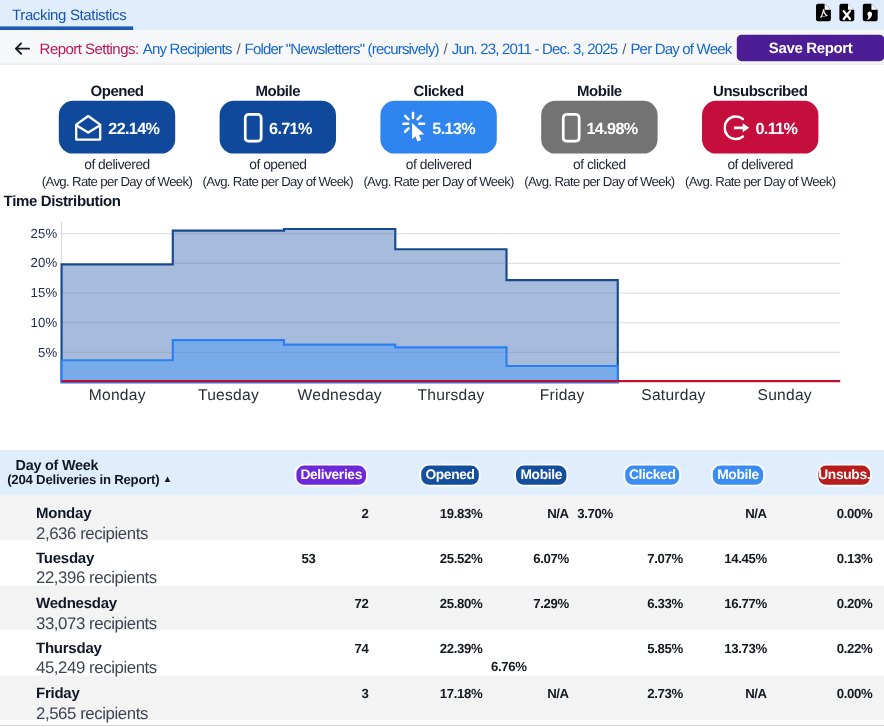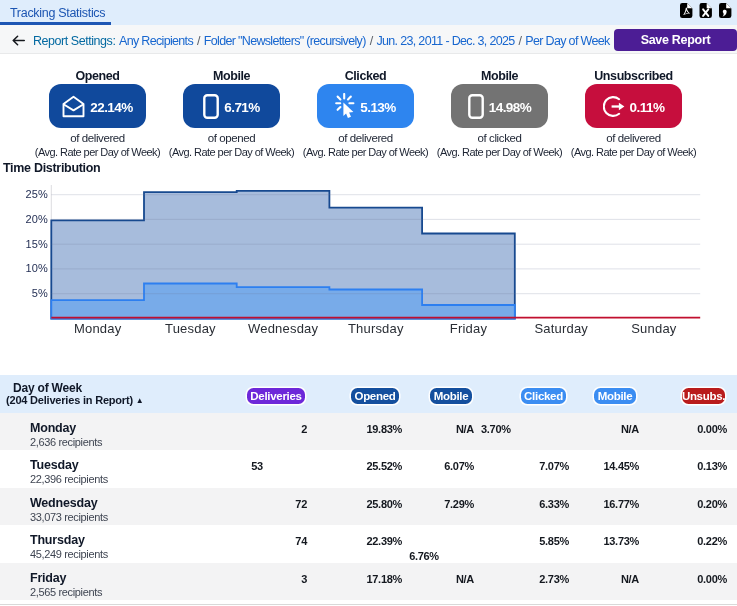--- a/index.html
+++ b/index.html
@@ -6,21 +6,21 @@
 html,body{width:737px;height:606px;background:#fff;font-family:"Liberation Sans",sans-serif;overflow:hidden}
 body{position:relative}
 .abs{position:absolute}
 .card{position:absolute;top:84px;width:97px;height:44px;border-radius:12px;color:#fff;display:flex;align-items:center;justify-content:center}
 .card .pct{font-weight:bold;font-size:13.5px;letter-spacing:-0.55px;margin-left:5px;position:relative;top:1.5px}
 .clabel{position:absolute;top:69px;width:97px;text-align:center;font-weight:bold;font-size:12.5px;color:#101828;letter-spacing:-0.4px}
 .csub{position:absolute;top:132px;width:137px;text-align:center;font-size:11.5px;color:#1d2433;letter-spacing:-0.4px}
 .csub2{position:absolute;top:146px;width:137px;text-align:center;font-size:11px;color:#1d2433;letter-spacing:-0.55px}
 .pill{position:absolute;top:388px;height:16px;border-radius:6.5px;color:#fff;font-size:11.5px;font-weight:bold;display:flex;align-items:center;justify-content:center;letter-spacing:-0.3px;box-shadow:0 0 0 1.5px #fff}
 .rowname{font-weight:bold;font-size:12.5px;color:#101828;letter-spacing:-0.2px}
-.rowsub{font-size:11px;color:#3f4552;letter-spacing:-0.35px}
+.rowsub{font-size:14px;color:#3f4552;letter-spacing:-0.35px}
 .val{position:absolute;font-size:11px;font-weight:bold;color:#14181f;letter-spacing:-0.3px}
 </style>
 </head>
 <body>
 
 <div class="abs" style="left:0;top:0;width:737px;height:25px;background:#dfedfc"></div>
 <div class="abs" style="left:10px;top:6px;font-size:12.5px;color:#1c55b2;letter-spacing:-0.3px">Tracking Statistics</div>
 <div class="abs" style="left:0;top:21.5px;width:111px;height:3.5px;background:#1d56b4"></div>
 
 <svg class="abs" style="left:680px;top:2.5px" width="52" height="15" viewBox="0 0 52 15">
@@ -41,21 +41,21 @@
     <use href="#fb" fill="#000"></use>
     <path d="M7.2 0.2 L12.2 5.2 H7.2 Z" fill="#fff"></path>
     <path d="M7.7 8.6 A1.95 1.95 0 1 0 4.4 10 C4.9 11.3 4.6 12.5 3.5 13.7 C6 13 7.7 11.1 7.7 8.6 Z" fill="#fff"></path>
   </g>
 </svg>
 
 <div class="abs" style="left:0;top:25px;width:737px;height:29px;background:#f6f7f8;border-bottom:1px solid #e8e9ea"></div>
 <svg class="abs" style="left:12px;top:35px" width="13" height="11" viewBox="0 0 13 11">
   <path d="M12.3 5.5 H1.2 M1.2 5.5 L5.6 1.2 M1.2 5.5 L5.6 9.8" stroke="#15181d" stroke-width="1.5" fill="none" stroke-linecap="round"></path>
 </svg>
-<div class="abs" style="left:33px;top:34px;font-size:12.5px;color:#0369a1;letter-spacing:-0.45px">Report Settings:</div>
+<div class="abs" style="left:33px;top:34px;font-size:12.5px;color:#be185d;letter-spacing:-0.45px">Report Settings:</div>
 <div id="bc" class="abs" style="left:119px;top:34px;font-size:12.5px;color:#1766cf;letter-spacing:-0.67px;white-space:nowrap">Any Recipients<span style="color:#5a5f66;padding:0 4px">/</span>Folder "Newsletters" (recursively)<span style="color:#5a5f66;padding:0 4px">/</span>Jun. 23, 2011 - Dec. 3, 2025<span style="color:#5a5f66;padding:0 4px">/</span>Per Day of Week</div>
 <div class="abs" style="left:614px;top:29px;width:123px;height:22px;background:#4c1d95;border-radius:4px;color:#fff;font-size:12.5px;font-weight:bold;display:flex;align-items:center;justify-content:center;letter-spacing:-0.3px">Save Report</div>
 
 <div class="clabel" style="left:49px">Opened</div>
 <div class="clabel" style="left:183px">Mobile</div>
 <div class="clabel" style="left:317px">Clicked</div>
 <div class="clabel" style="left:451px">Mobile</div>
 <div class="clabel" style="left:585px">Unsubscribed</div>
 
 <div class="card" style="left:49px;background:#10499c">

